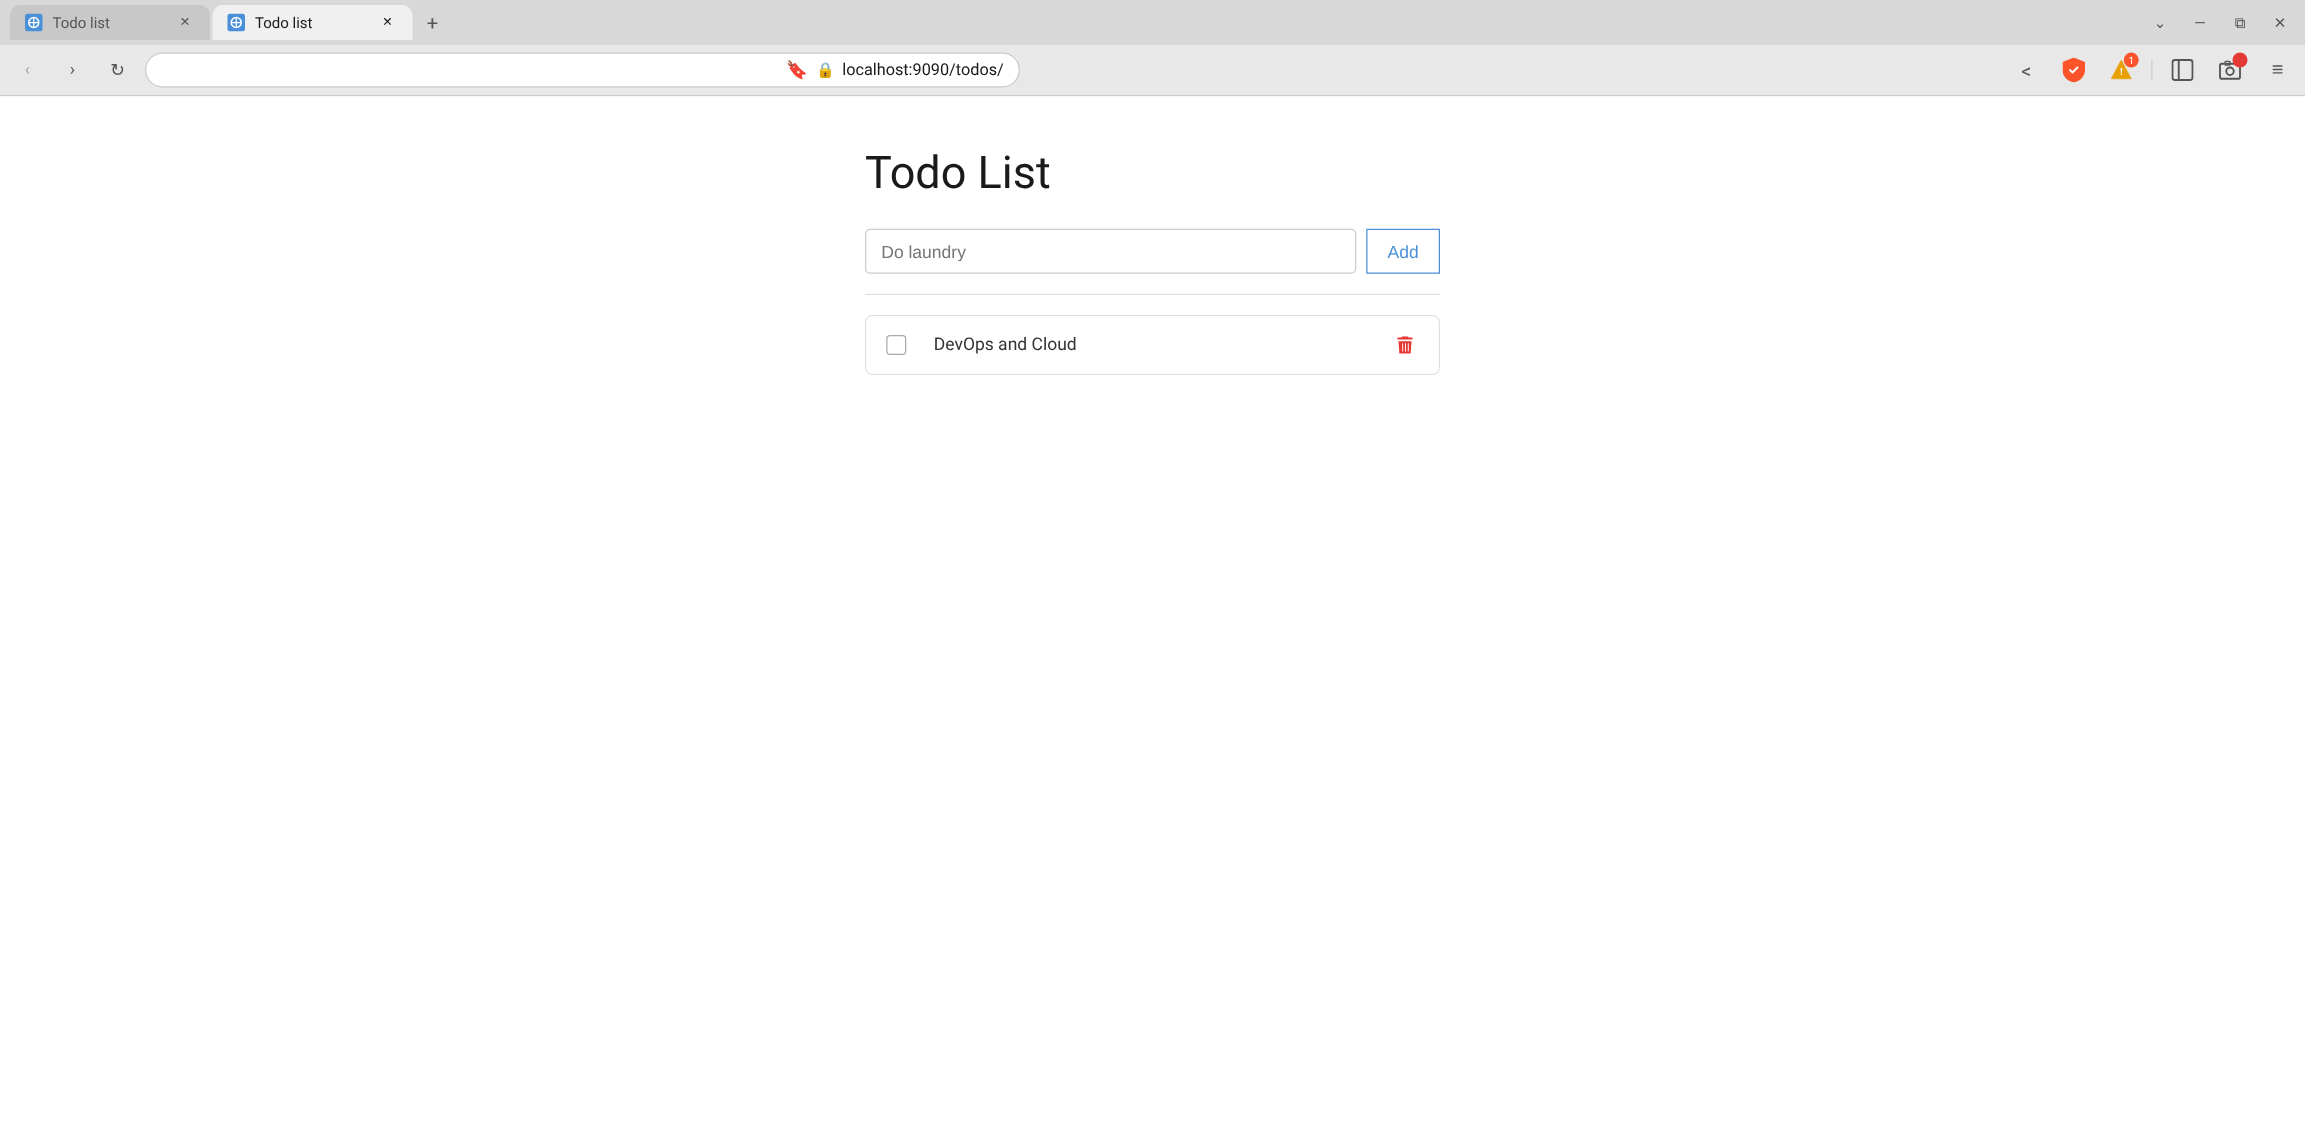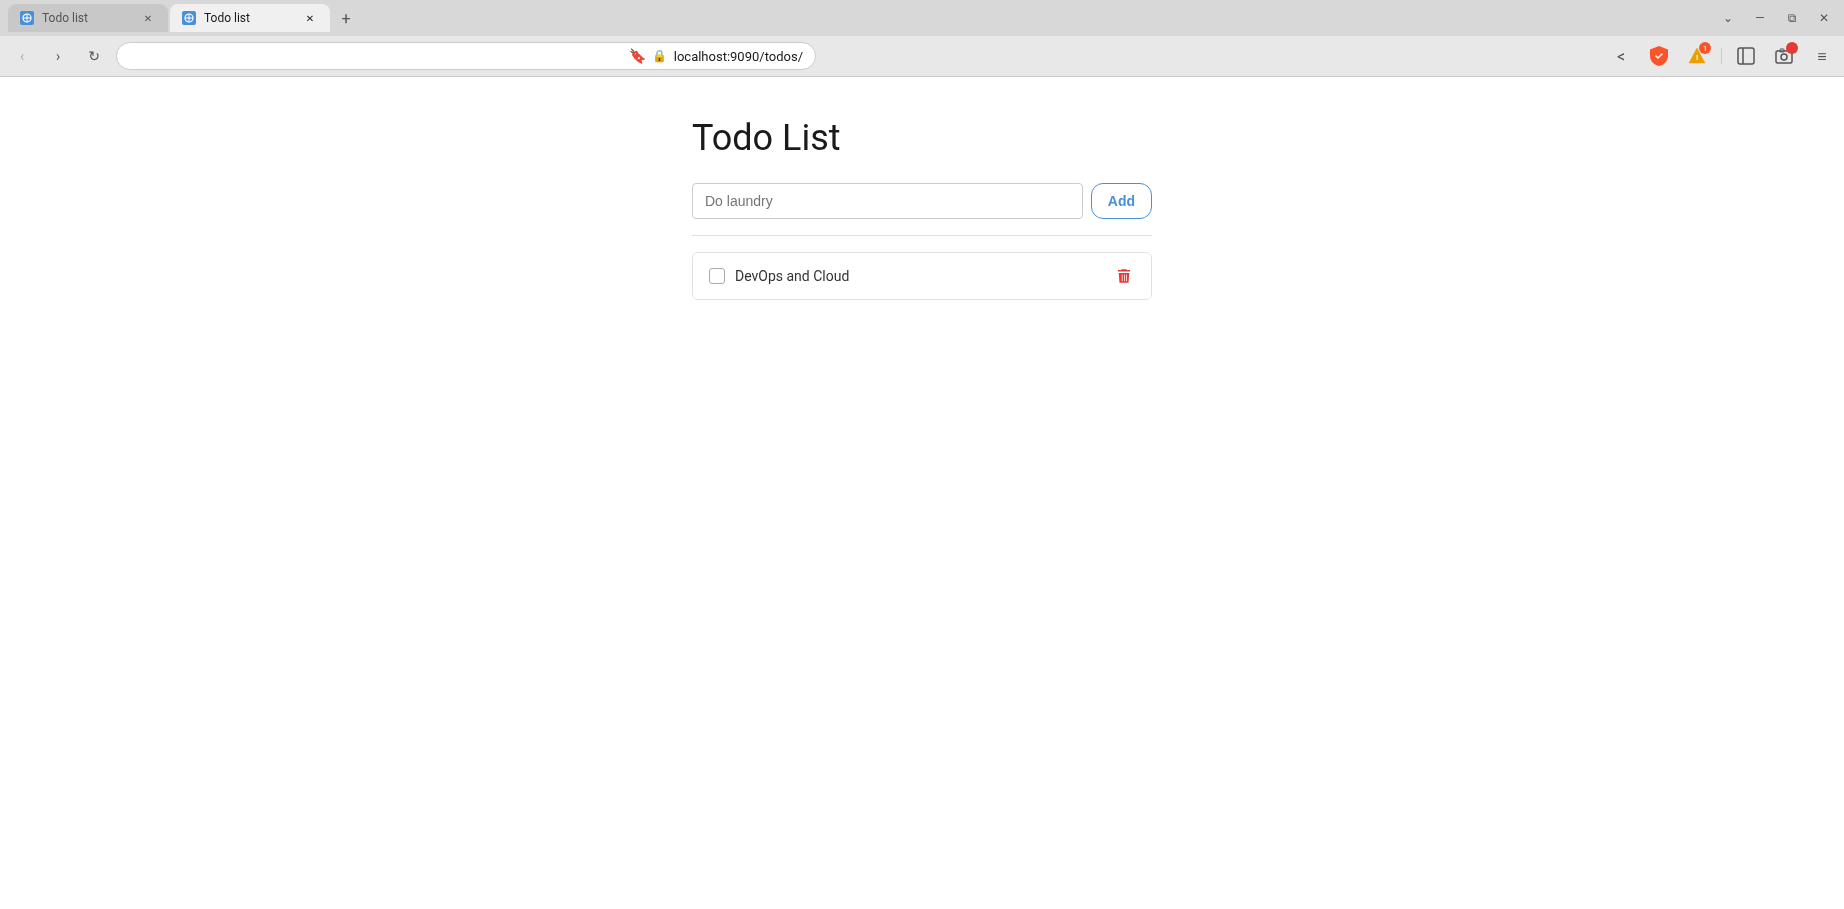--- a/index.html
+++ b/index.html
@@ -255,25 +255,24 @@
       font-size: 14px;
       color: #555;
       outline: none;
     }
 
     .add-btn {
       height: 36px;
       padding: 0 16px;
       background: white;
       border: 1px solid #4a90d9;
-      border-radius: 12px;
+      border-radius: 0;
       color: #4a90d9;
       font-size: 14px;
       cursor: pointer;
-      font-weight: bold;
     }
 
     .divider {
       width: 100%;
       height: 1px;
       background: #e0e0e0;
       margin-bottom: 16px;
     }
 
     .todo-list {
@@ -284,21 +283,21 @@
       border-radius: 6px;
       overflow: hidden;
     }
 
     .todo-item {
       display: flex;
       align-items: center;
       padding: 12px 16px;
       background: white;
       border-bottom: 1px solid #e8e8e8;
-      gap: 10px;
+      gap: 22px;
     }
 
     .todo-item:last-child {
       border-bottom: none;
     }
 
     .todo-checkbox {
       width: 16px;
       height: 16px;
       border: 1.5px solid #aaa;

